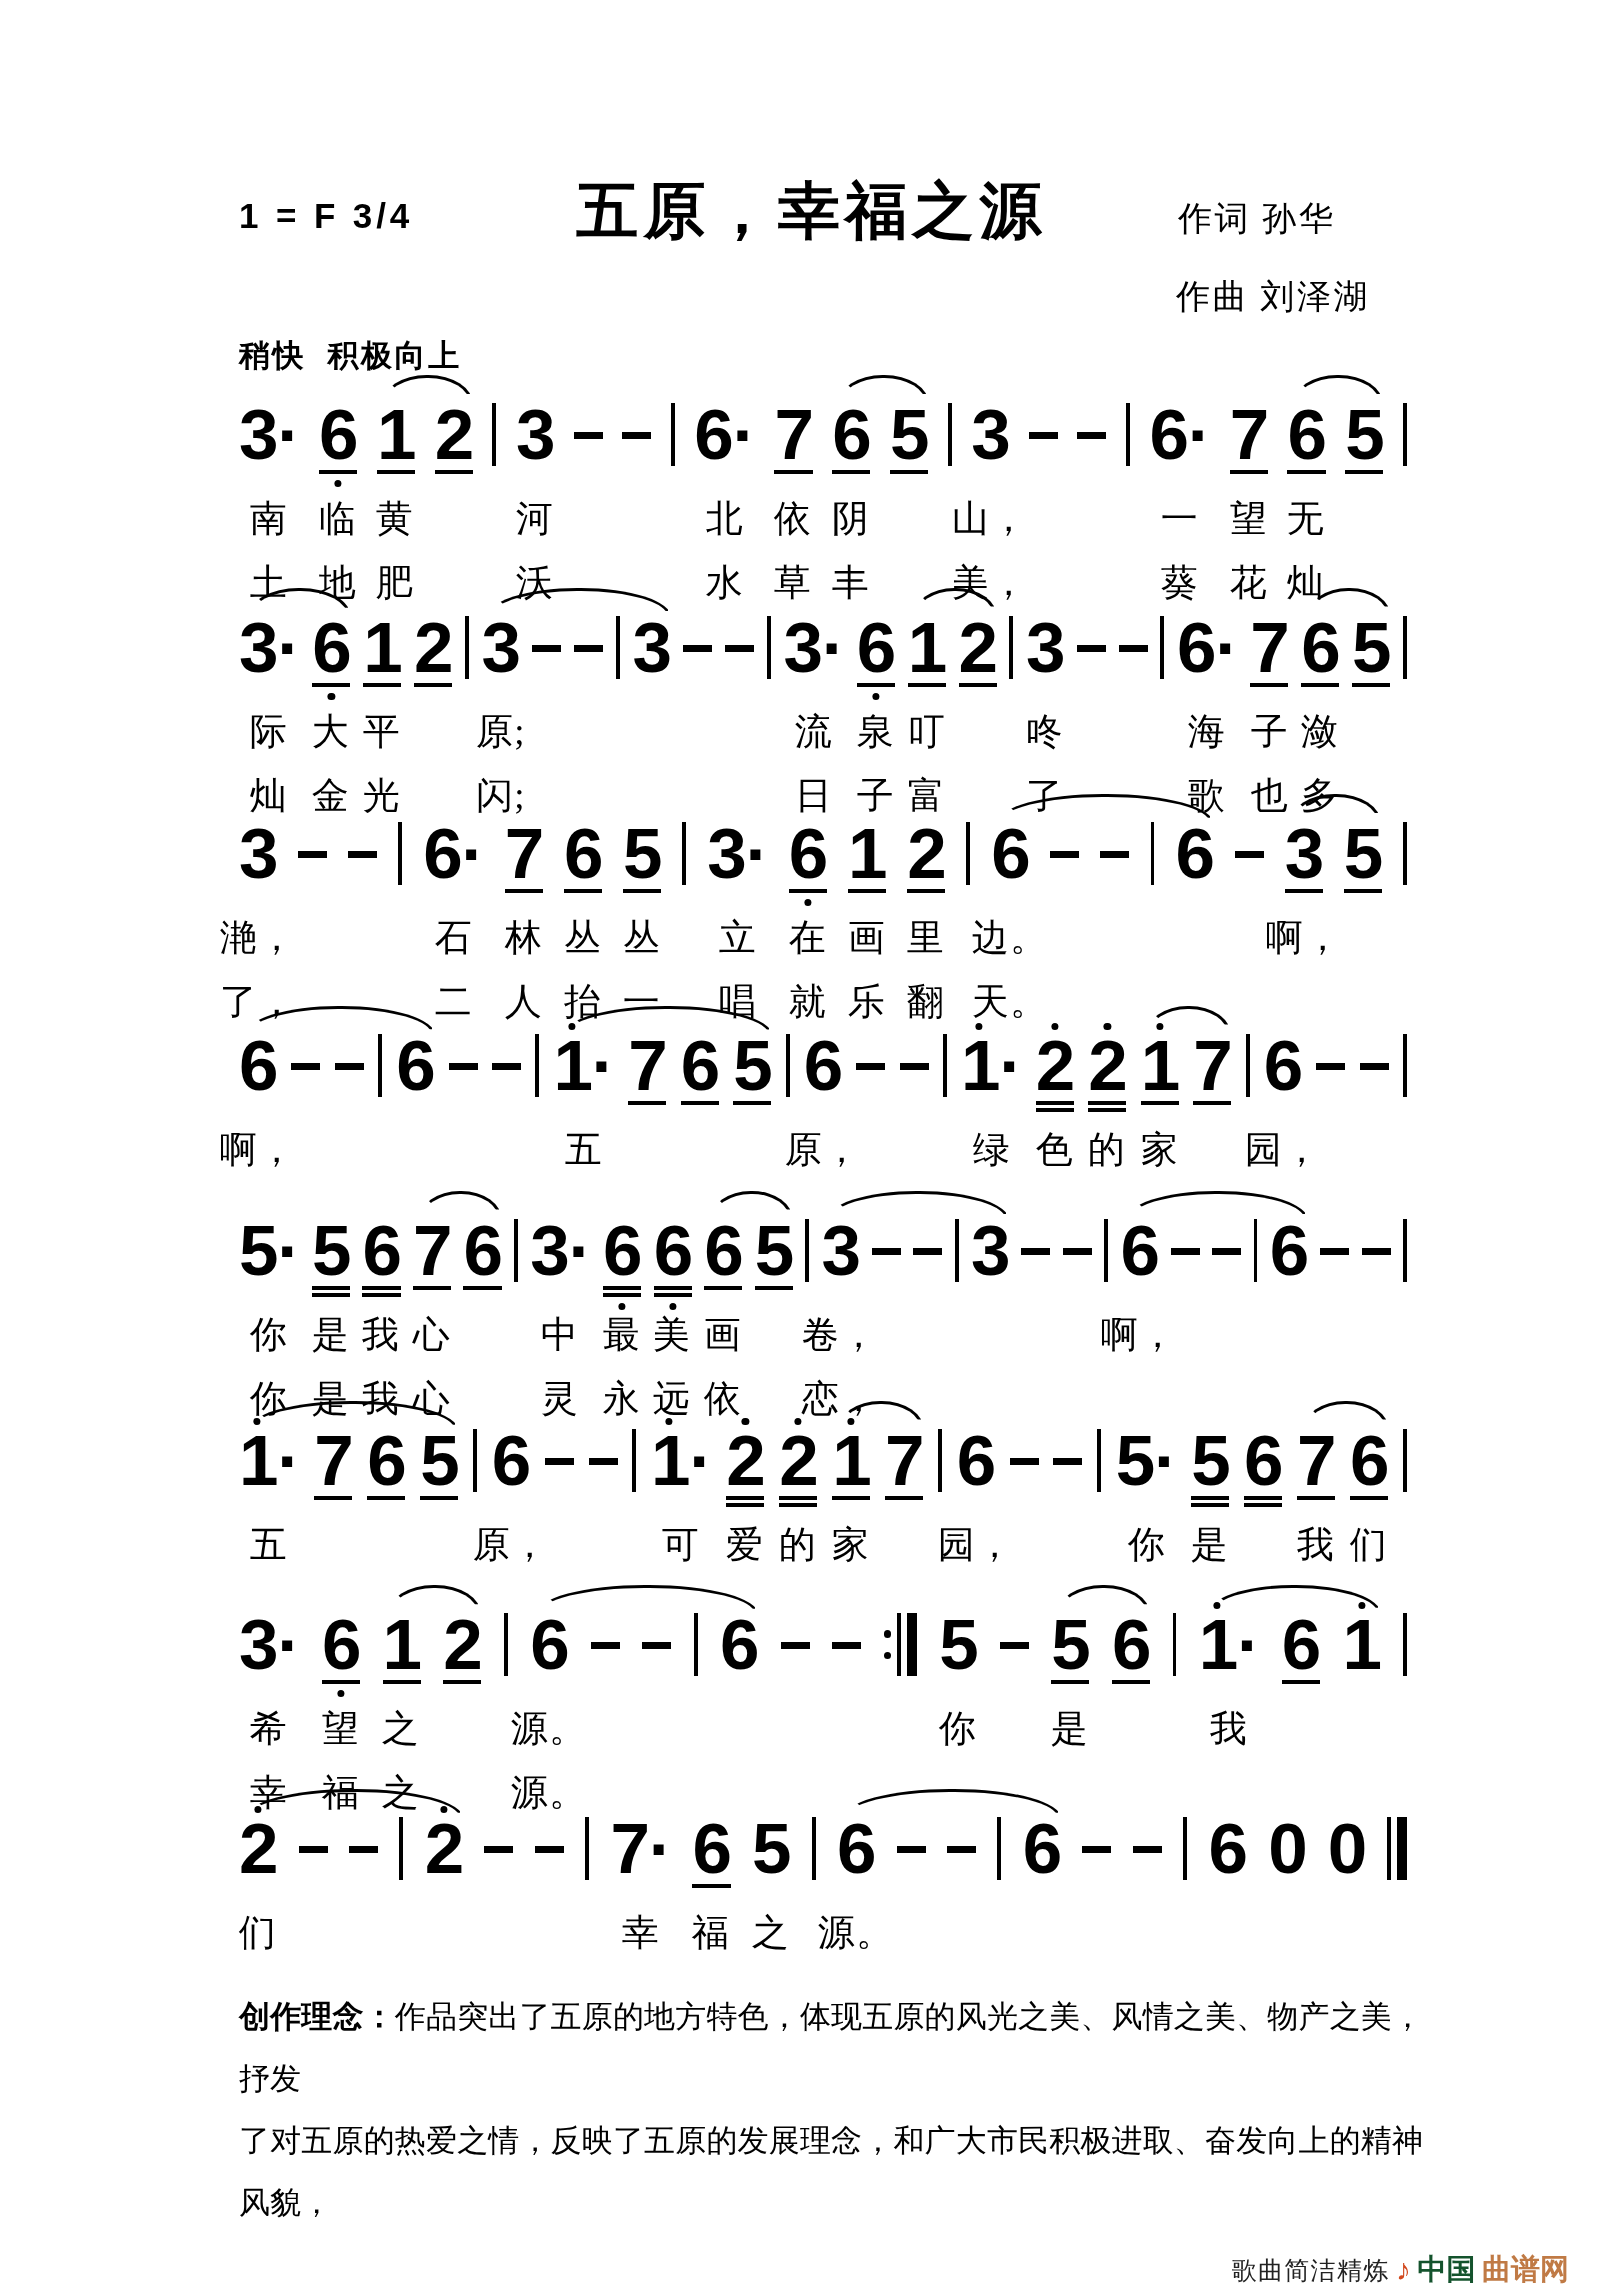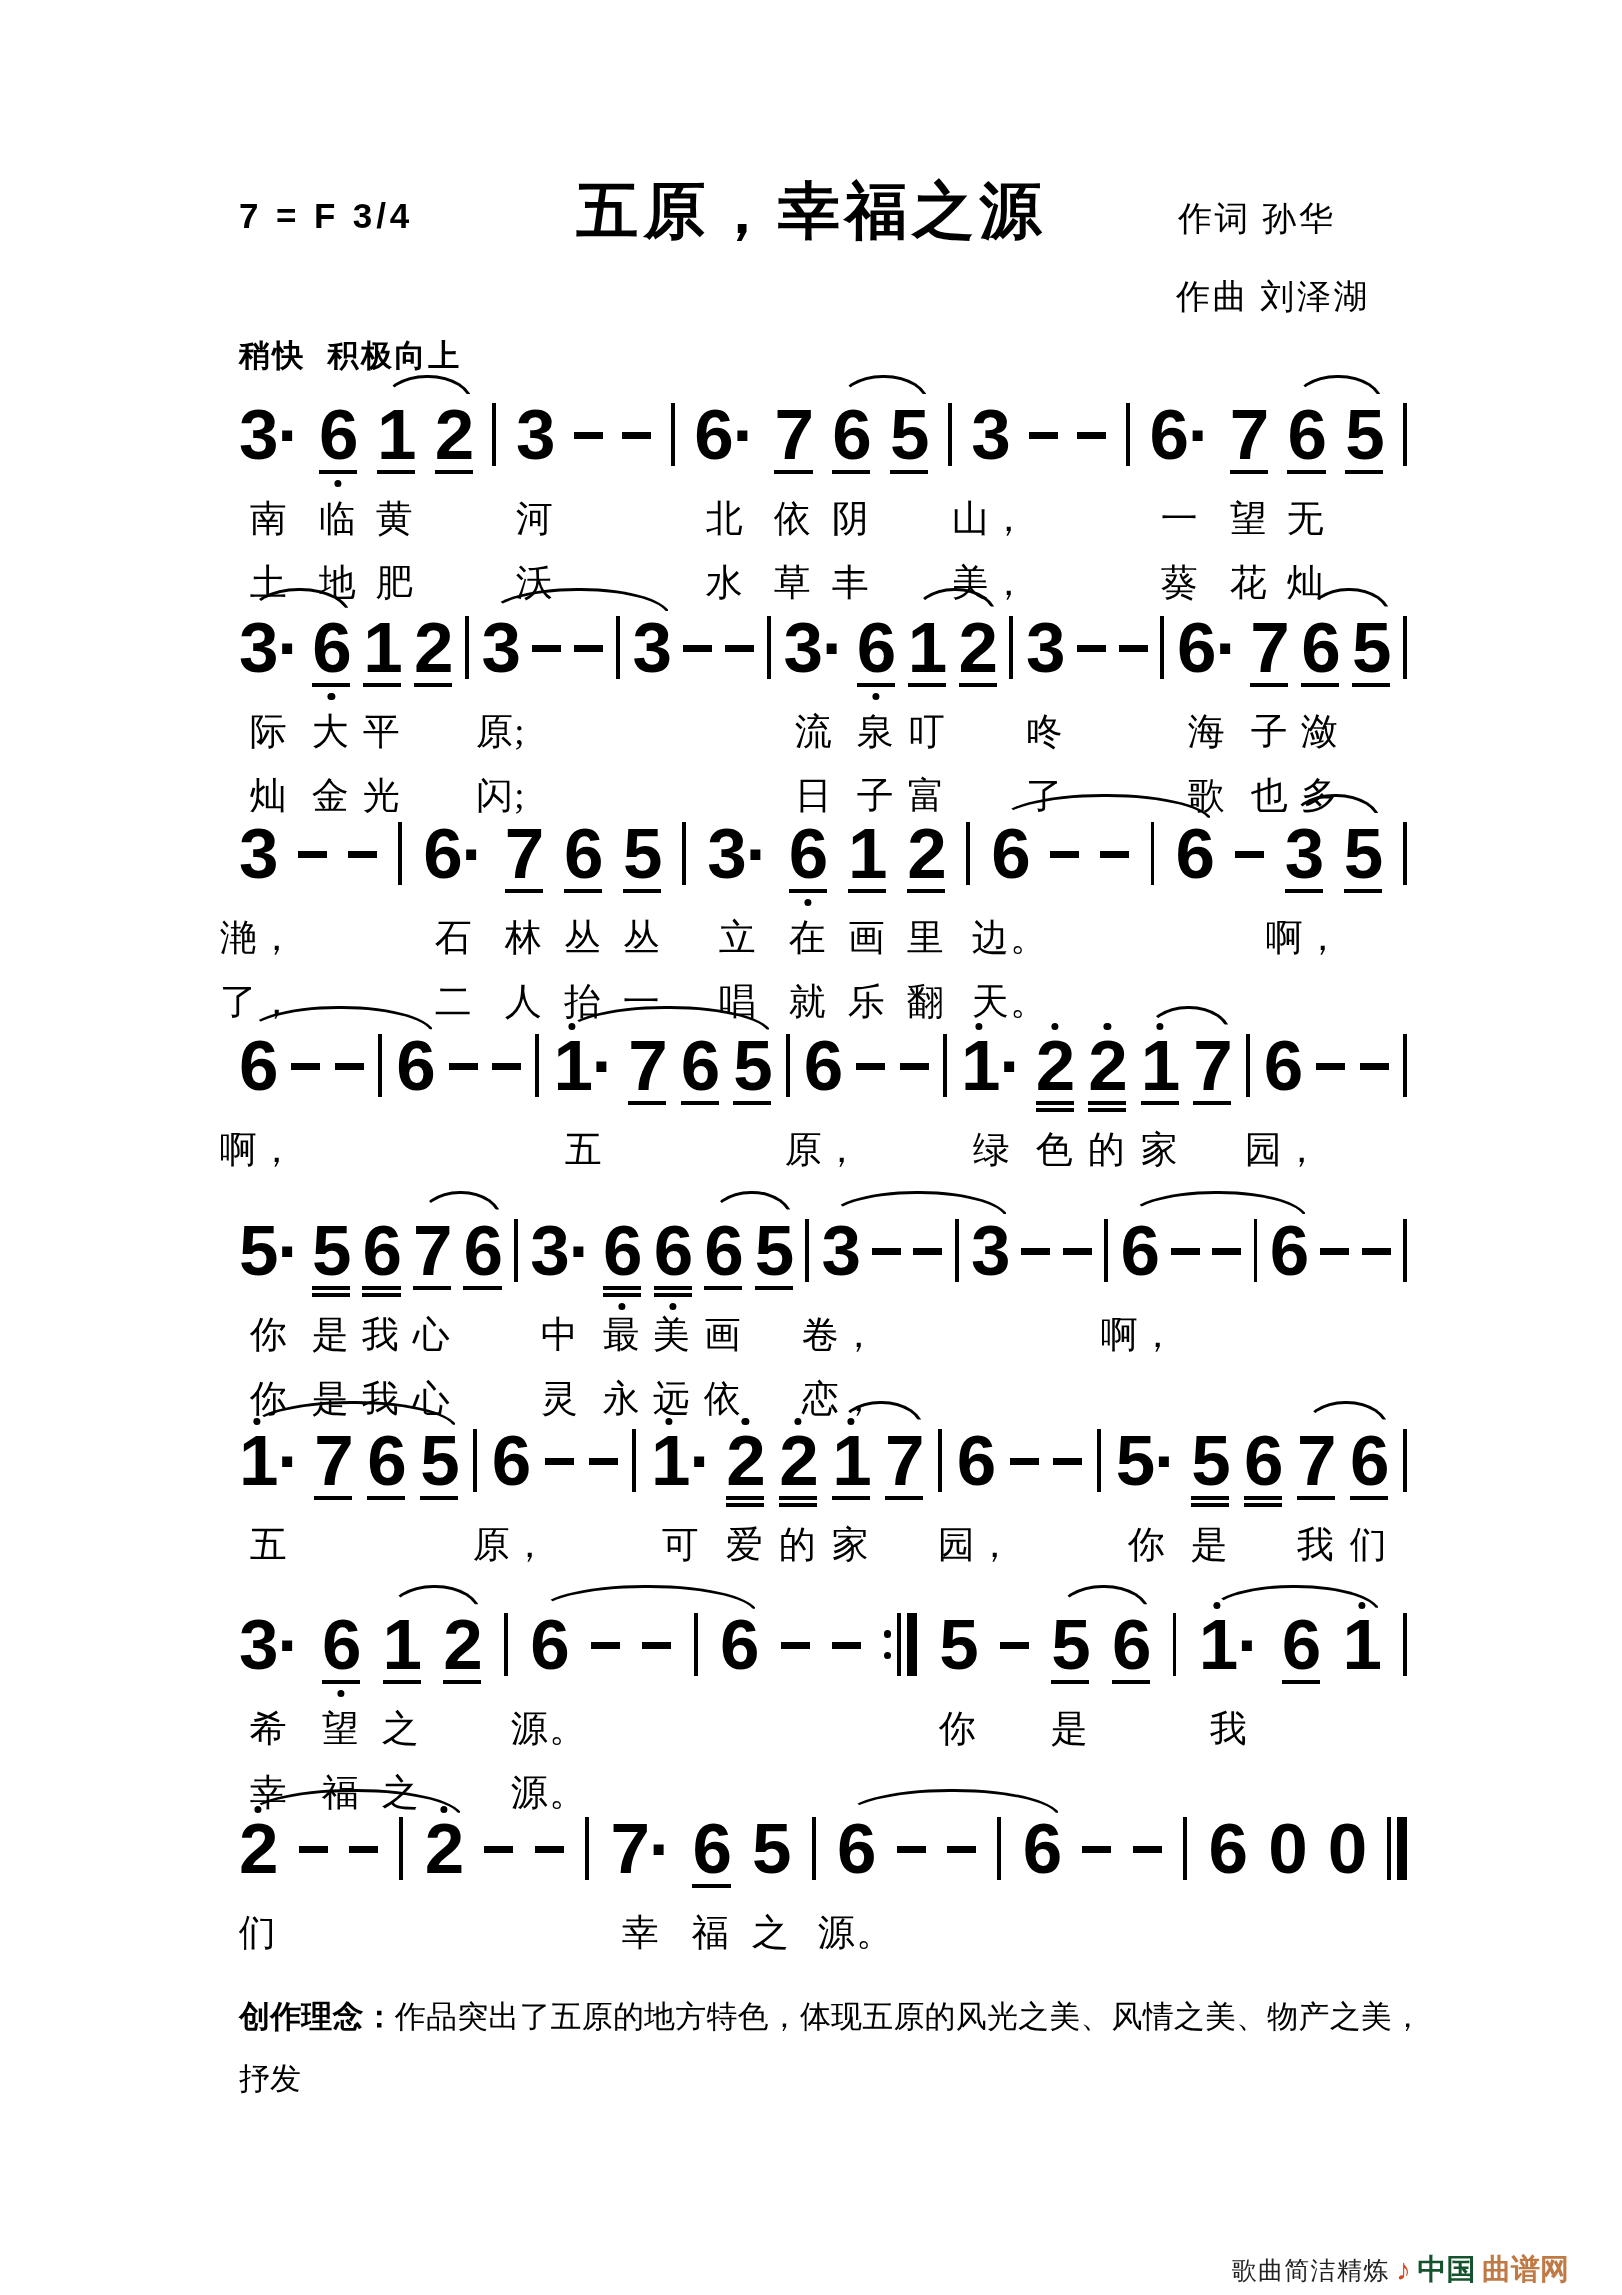--- a/index.html
+++ b/index.html
@@ -51,21 +51,21 @@
   .watermark{top:2250px;right:54px;display:flex;align-items:center;gap:6.5px;
     font-size:25px;white-space:nowrap;}
   .wm-prefix{color:#222;letter-spacing:1.3px;}
   .wm-logo{font-size:30px;font-weight:bold;line-height:1;}
   .wm-site-black{font-weight:bold;font-size:29px;color:#14532d;}
   .wm-site-orange{font-weight:bold;font-size:29px;}
 </style>
 </head>
 <body>
 
-<div class="abs key-sig">7 = F 3/4</div>
+<div class="abs key-sig">1 = F 3/4</div>
 <div class="abs title">五原，幸福之源</div>
 <div class="abs credit-lyricist">作词 孙华</div>
 <div class="abs credit-composer">作曲 刘泽湖</div>
 <div class="abs tempo">稍快 积极向上</div>
 
 <div id="score">
     <div class="system" style="top: 402px;">
       <div class="notes">
         <div class="tok dotted">
           <span class="digit">3·</span>
@@ -777,20 +777,21 @@
         <span class="syl" style="left: 402px;">幸</span>
         <span class="syl" style="left: 472px;">福</span>
         <span class="syl" style="left: 532px;">之</span>
         <span class="syl" style="left: 617px;">源。</span>
       </div>
     </div>
   </div>
 
 <div class="abs footer">
   <div><b>创作理念：</b><span>作品突出了五原的地方特色，体现五原的风光之美、风情之美、物产之美，抒发</span></div>
+  <div>了对五原的热爱之情，反映了五原的发展理念，和广大市民积极进取、奋发向上的精神风貌，</div>
 </div>
 
 <div class="abs watermark">
   <span class="wm-prefix">歌曲简洁精炼</span>
   <span class="wm-logo" style="color: rgb(210, 73, 30);">♪</span>
   <span class="wm-site-black">中国</span>
   <span class="wm-site-orange" style="color: rgb(192, 122, 69);">曲谱网</span>
 </div>
 
 

